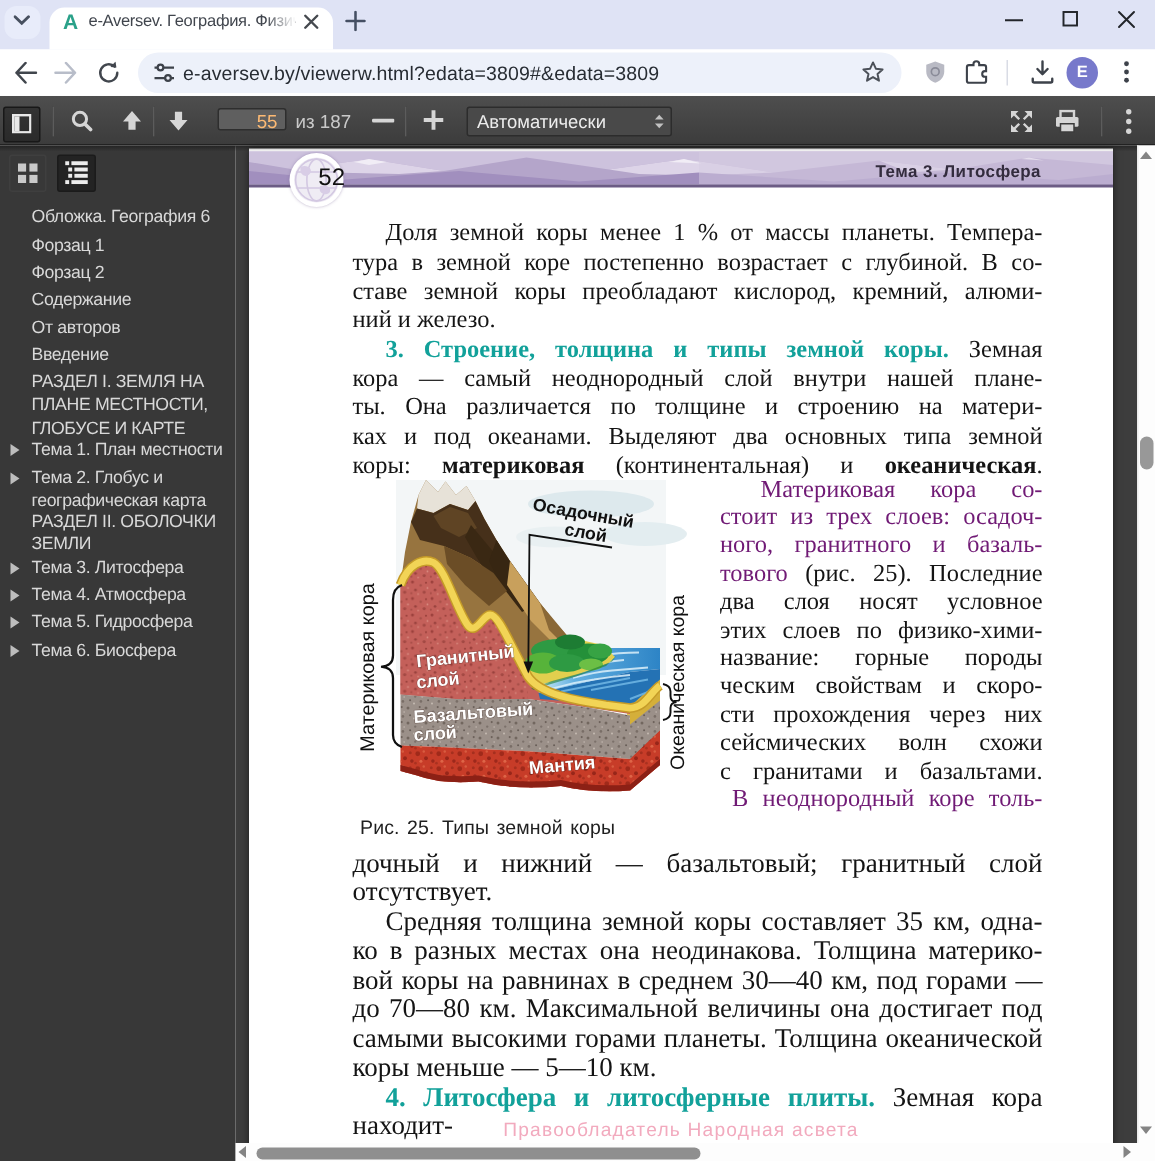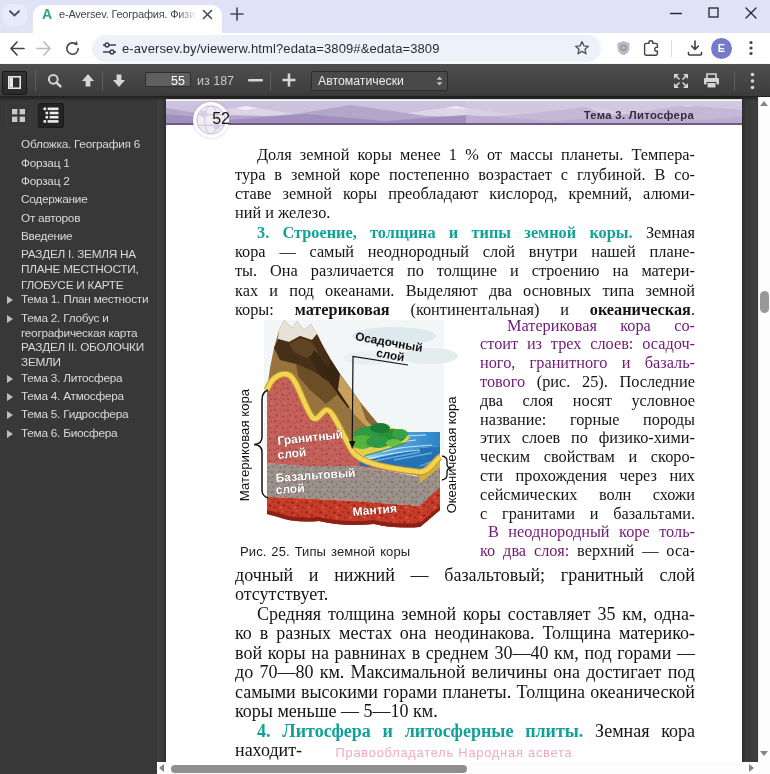--- a/index.html
+++ b/index.html
@@ -14,21 +14,21 @@
 #favA{left:42px;top:6px;font-size:14px;font-weight:bold;color:#2aa189;font-family:"Liberation Sans",sans-serif}
 #toolrow{left:0;top:33px;width:770px;height:31px;background:#fff}
 #pill{left:92px;top:35px;width:509px;height:27px;border-radius:14px;background:#edf1fa}
 #url{left:122px;top:41px;font-size:13px;color:#272c33;letter-spacing:0.1px}
 #avatar{left:711px;top:38px;width:21px;height:21px;border-radius:50%;background:#7779cb;color:#fff;font-size:11px;font-weight:bold;text-align:center;line-height:21px}
 .vsep1{left:671px;top:40px;width:1px;height:17px;background:#d9dce5}
 
 #pdfbar{left:0;top:64px;width:770px;height:33px;background:linear-gradient(#4e4e4e,#3c3c3c);border-bottom:1px solid #222;box-shadow:0 1px 2px rgba(0,0,0,.45)}
 #sbtoggle{left:2px;top:7px;width:25px;height:24px;background:rgba(0,0,0,.3);border:1px solid #181818;border-radius:2px}
 .psep{top:7px;width:1px;height:20px;background:#2a2a2a;border-right:1px solid #5c5c5c}
-#pagein{left:145px;top:8px;width:46px;height:15px;background:#5f5f5f;border:1px solid #2e2e2e;border-radius:2px;color:#ffffff;font-size:12.5px;text-align:right;line-height:16px;padding-right:5px}
+#pagein{left:145px;top:8px;width:46px;height:15px;background:#5f5f5f;border:1px solid #2e2e2e;border-radius:2px;color:#fdba74;font-size:12.5px;text-align:right;line-height:16px;padding-right:5px}
 #numpages{left:197px;top:10px;font-size:12.5px;color:#c9c9c9}
 #scalesel{left:311px;top:7px;width:137px;height:20px;background:#494949;border:1px solid #2c2c2c;border-radius:2px;color:#ededed;font-size:12.3px;line-height:18px;padding-left:6px}
 
 #sidebar{left:0;top:97px;width:157px;height:774px;background:#383838}
 #sbbtn1{left:6px;top:6px;width:25px;height:25px;border:1px solid #3f3f3f;border-radius:2px}
 #sbbtn2{left:38px;top:6px;width:26px;height:25px;background:#232323;border:1px solid #1b1b1b;border-radius:2px}
 .oi{position:absolute;left:21px;color:#d9d9d9;font-size:11.8px;line-height:15.4px;letter-spacing:-0.25px;white-space:nowrap}
 .oi2{white-space:normal;width:132px}
 .tri{position:absolute;left:7px;width:0;height:0;border-left:6.5px solid #bdbdbd;border-top:4px solid transparent;border-bottom:4px solid transparent;margin-top:1px}
 
@@ -377,28 +377,27 @@
     <div class="j">ты. Она различается по толщине и строению на матери-</div>
     <div class="j">ках и под океанами. Выделяют два основных типа земной</div>
     <div class="j">коры: <b>материковая</b> (континентальная) и <b>океаническая</b>.</div>
   </div>
   <div class="a serif" id="grpB">
     <div class="j ind blue" style="text-indent:27px">Материковая кора со-</div>
     <div class="j blue">стоит из трех слоев: осадоч-</div>
     <div class="j blue">ного, гранитного и базаль-</div>
     <div class="j"><span class="blue">тового</span> (рис. 25). Последние</div>
     <div class="j">два слоя носят условное</div>
+    <div class="j">этих слоев по физико-хими-</div>
     <div class="j">название: горные породы</div>
-    <div class="j">этих слоев по физико-хими-</div>
     <div class="j">ческим свойствам и скоро-</div>
     <div class="j">сти прохождения через них</div>
     <div class="j">сейсмических волн схожи</div>
     <div class="j">с гранитами и базальтами.</div>
     <div class="j ind8 blue">В неоднородный коре толь-</div>
-    <div class="j"><span class="blue">ко два слоя:</span> верхний — оса-</div>
   </div>
   <div class="a serif" id="grpC">
     <div class="j">дочный и нижний — базальтовый; гранитный слой отсутствует.</div>
     <div class="j ind">Средняя толщина земной коры составляет 35 км, одна-</div>
     <div class="j">ко в разных местах она неодинакова. Толщина материко-</div>
     <div class="j">вой коры на равнинах в среднем 30—40 км, под горами —</div>
     <div class="j">до 70—80 км. Максимальной величины она достигает под</div>
     <div class="j">самыми высокими горами планеты. Толщина океанической</div>
     <div>коры меньше — 5—10 км.</div>
     <div class="j ind"><span class="teal">4. Литосфера и литосферные плиты.</span> Земная кора находит-</div>

